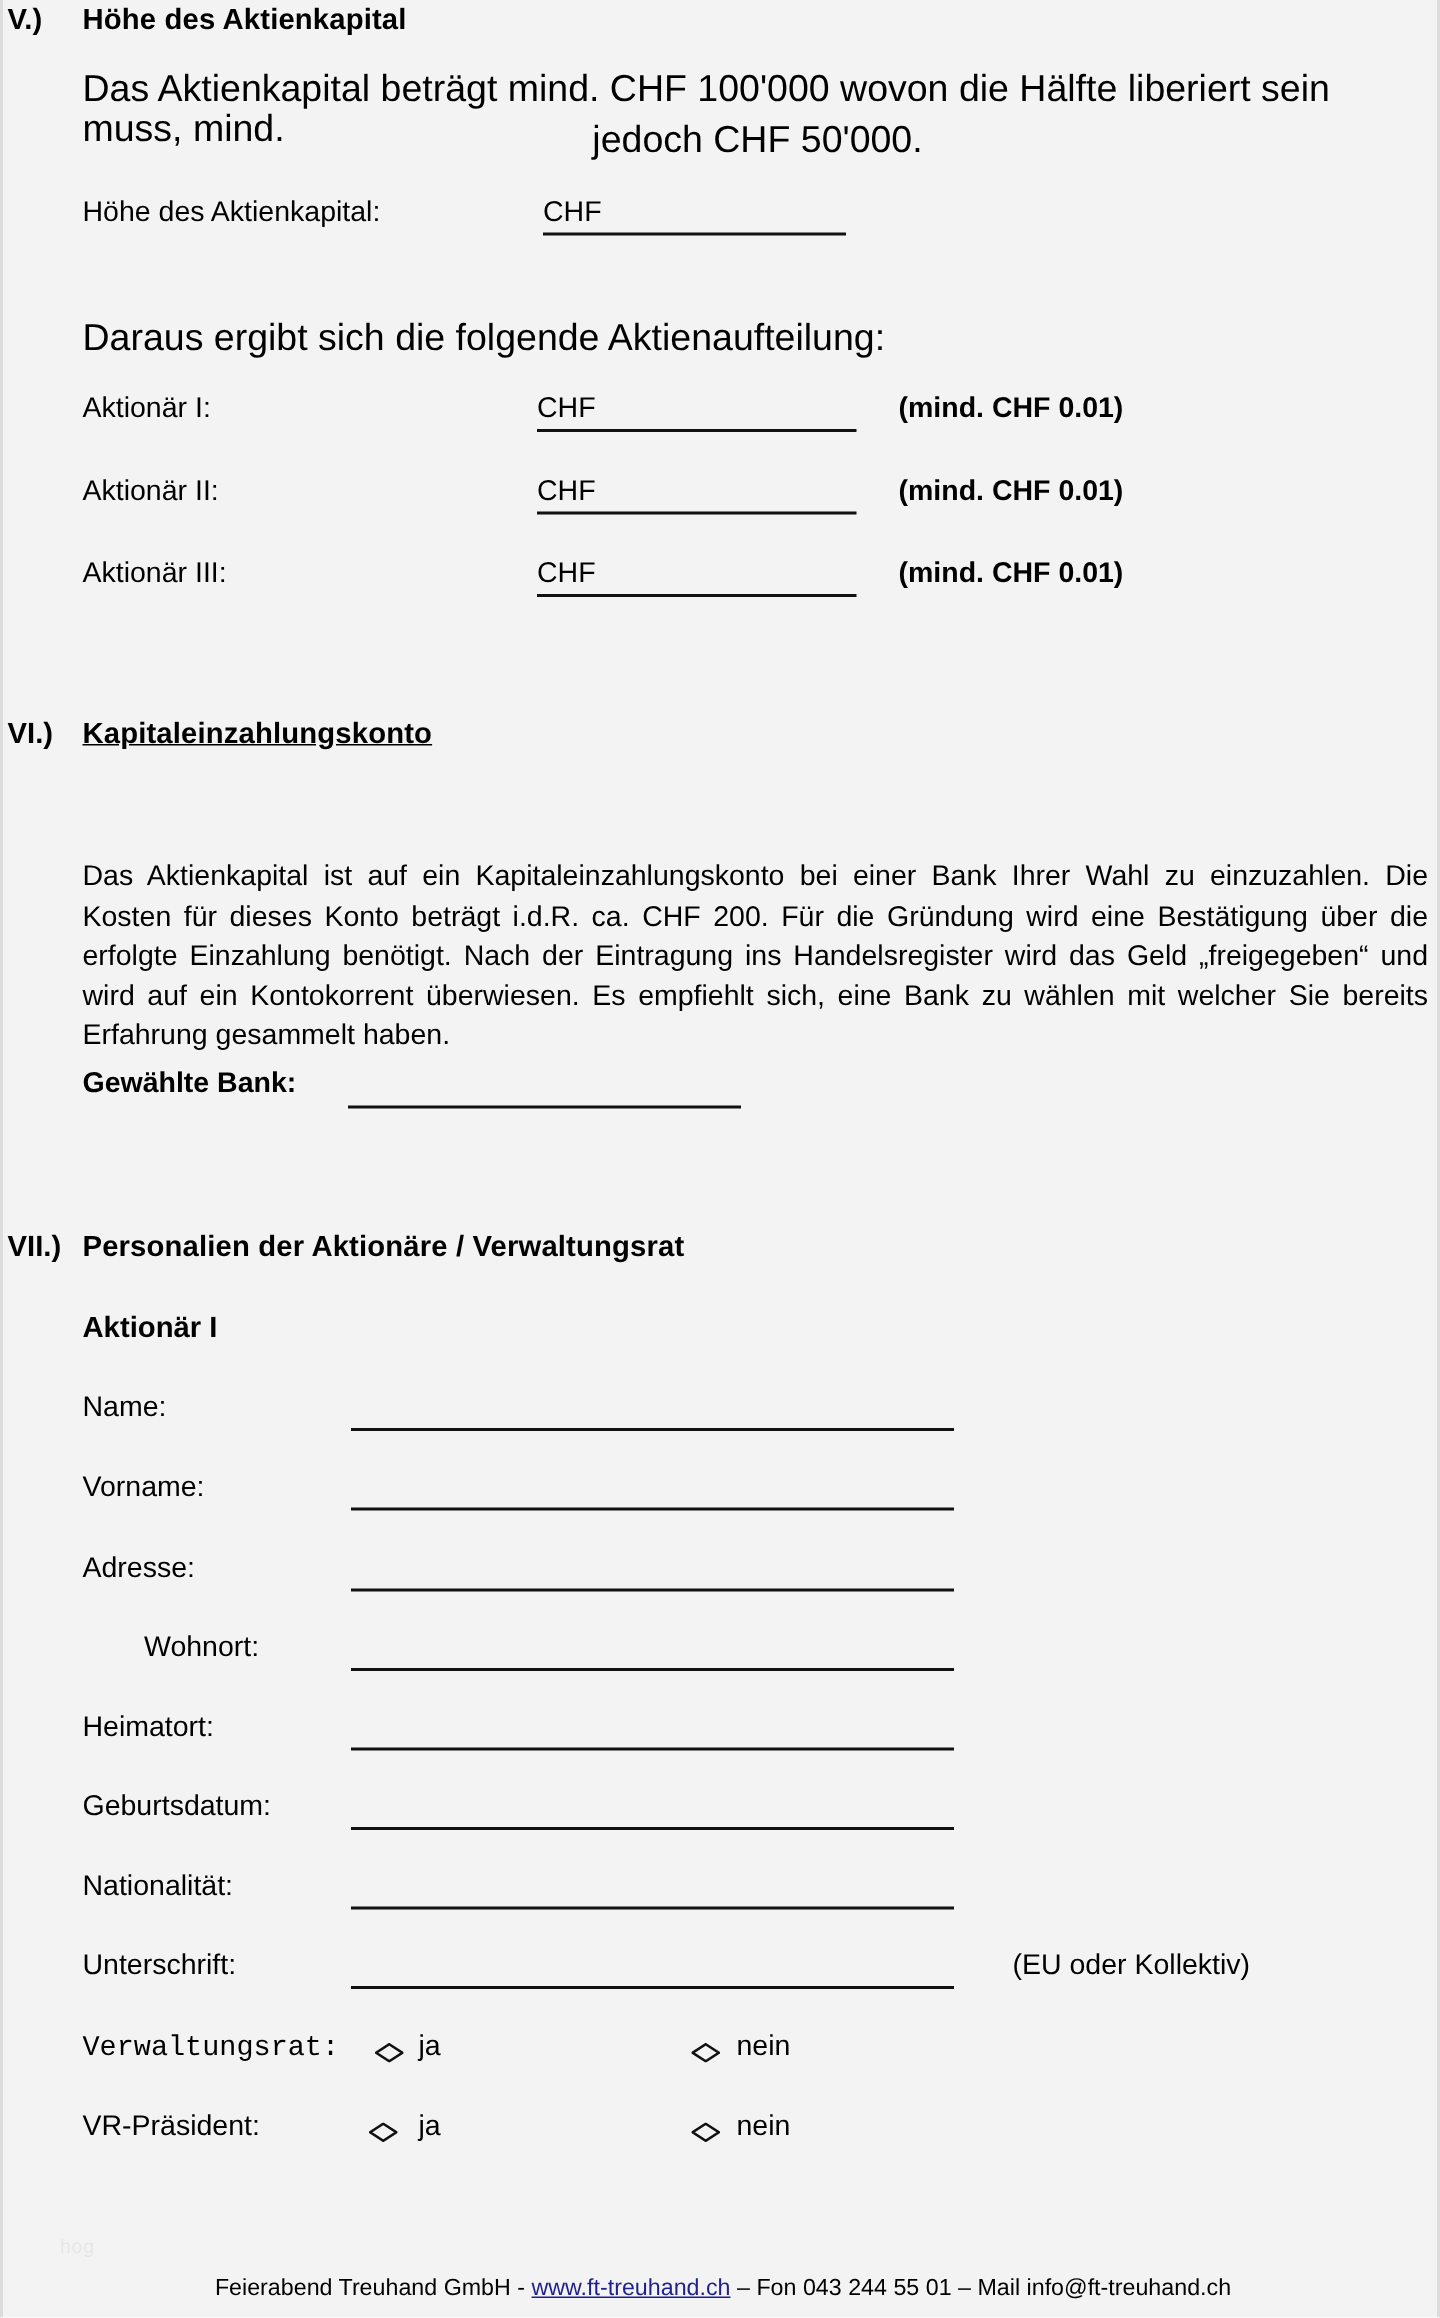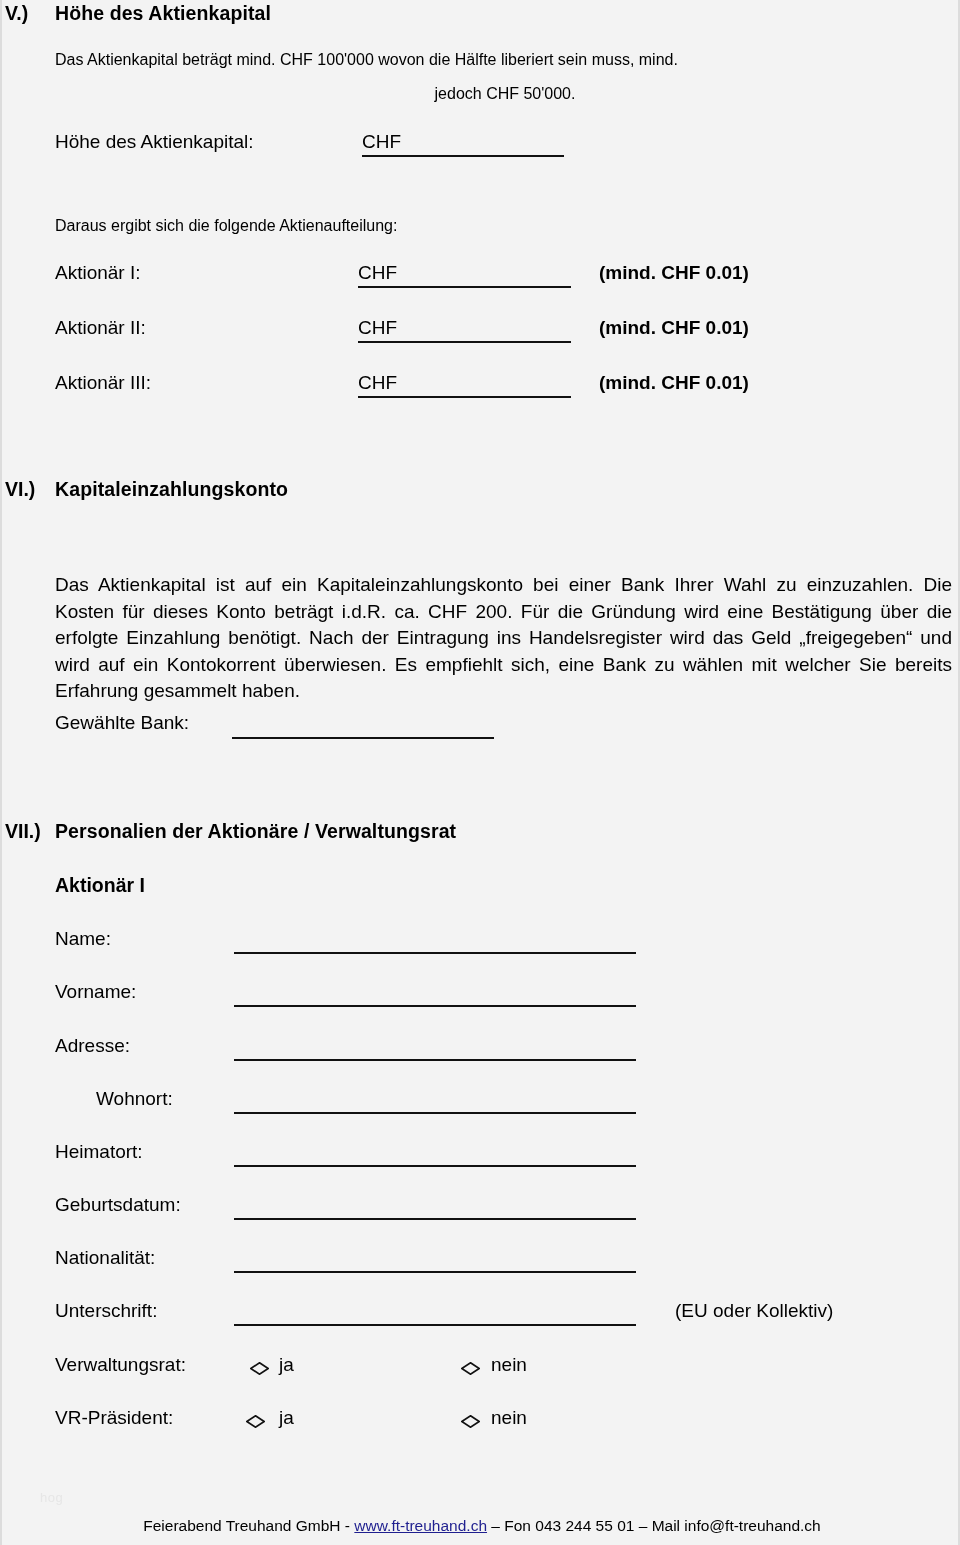--- a/index.html
+++ b/index.html
@@ -29,21 +29,21 @@
     letter-spacing: 0.1px;
     white-space: nowrap;
   }
   .sec-num {
     position: absolute;
     font-size: 19.5px;
     font-weight: bold;
   }
   .body-txt {
     position: absolute;
-    font-size: 16px;
+    font-size: 25px;
     line-height: 27px;
   }
   .para {
     position: absolute;
     font-size: 19px;
     line-height: 26.6px;
     text-align: justify;
     margin-top: 43px;
   }
   .lbl {
@@ -126,25 +126,25 @@
   <div class="chf" style="left:356px; top:317px;">CHF</div>
   <div class="rule" style="left:356px; top:341px; width:213px;"></div>
   <div class="lbl-bold" style="left:597px; top:317px;">(mind. CHF 0.01)</div>
 
   <div class="lbl" style="left:53px; top:372px;">Aktionär III:</div>
   <div class="chf" style="left:356px; top:372px;">CHF</div>
   <div class="rule" style="left:356px; top:396px; width:213px;"></div>
   <div class="lbl-bold" style="left:597px; top:372px;">(mind. CHF 0.01)</div>
 
   <div class="sec-num" style="left:3px; top:478px;">VI.)</div>
-  <div class="sec-head" style="left:53px; top:478px;">Kapitaleinzahlungskonto</div>
+  <div class="sec-head" style="left:53px; top:478px;text-decoration:underline;">Kapitaleinzahlungskonto</div>
 
   <div class="para" style="left:53px; top:529px; width:897px;">Das Aktienkapital ist auf ein Kapitaleinzahlungskonto bei einer Bank Ihrer Wahl zu einzuzahlen. Die Kosten für dieses Konto beträgt i.d.R. ca. CHF 200. Für die Gründung wird eine Bestätigung über die erfolgte Einzahlung benötigt. Nach der Eintragung ins Handelsregister wird das Geld „freigegeben“ und wird auf ein Kontokorrent überwiesen. Es empfiehlt sich, eine Bank zu wählen mit welcher Sie bereits Erfahrung gesammelt haben.</div>
 
-  <div class="lbl" style="left:53px; top:712px;">Gewählte Bank:</div>
+  <div class="lbl" style="left:53px; top:712px;font-weight:bold;">Gewählte Bank:</div>
   <div class="rule" style="left:230px; top:737px; width:262px;"></div>
 
   <div class="sec-num" style="left:3px; top:820px;">VII.)</div>
   <div class="sec-head" style="left:53px; top:820px;">Personalien der Aktionäre / Verwaltungsrat</div>
 
   <div class="lbl-bold" style="left:53px; top:874px; font-size:19.5px;">Aktionär I</div>
 
   <div class="lbl" style="left:53px; top:928px;">Name:</div>
   <div class="rule" style="left:232px; top:952px; width:402px;"></div>
 
@@ -163,21 +163,21 @@
   <div class="lbl" style="left:53px; top:1194px;">Geburtsdatum:</div>
   <div class="rule" style="left:232px; top:1218px; width:402px;"></div>
 
   <div class="lbl" style="left:53px; top:1247px;">Nationalität:</div>
   <div class="rule" style="left:232px; top:1271px; width:402px;"></div>
 
   <div class="lbl" style="left:53px; top:1300px;">Unterschrift:</div>
   <div class="rule" style="left:232px; top:1324px; width:402px;"></div>
   <div class="lbl" style="left:673px; top:1300px;">(EU oder Kollektiv)</div>
 
-  <div class="lbl" style="left:53px; top:1354px;">Verwaltungsrat:</div>
+  <div class="lbl" style="left:53px; top:1354px;font-family:Liberation Mono, monospace;">Verwaltungsrat:</div>
 
   <div class="diamond" style="left:248px; top:1362px;">
     <svg width="19" height="13" viewBox="0 0 19 13">
       <polygon points="9.5,0.8 18.2,6.5 9.5,12.2 0.8,6.5" fill="none" stroke="#111111" stroke-width="1.7"></polygon>
     </svg>
   </div>
   <div class="lbl" style="left:277px; top:1354px;">ja</div>
 
   <div class="diamond" style="left:459px; top:1362px;">
     <svg width="19" height="13" viewBox="0 0 19 13">

